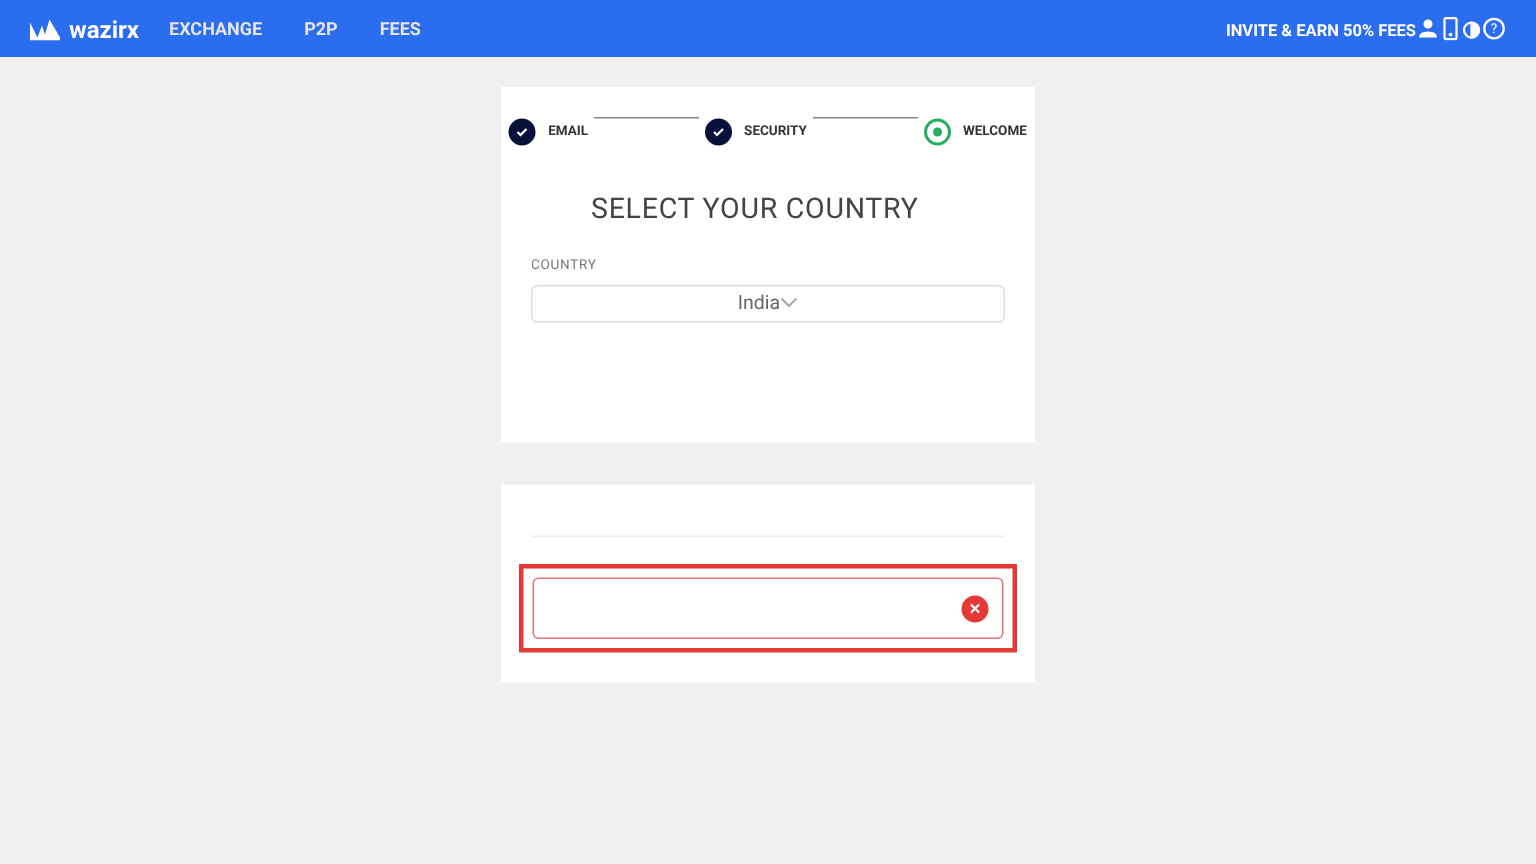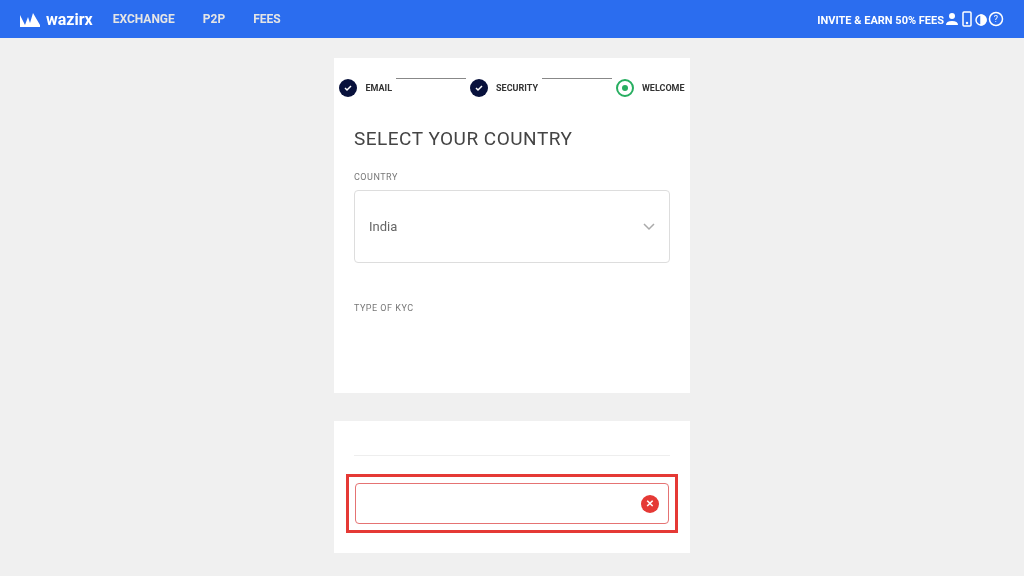--- a/index.html
+++ b/index.html
@@ -21,25 +21,25 @@
     .step { display: flex; flex-direction: row; align-items: center; gap: 8px; }
     .step-circle { width: 18px; height: 18px; border-radius: 50%; display: flex; align-items: center; justify-content: center; }
     .step-circle.done { background: #08113c; }
     .step-circle.active { background: white; border: 2px solid #27ae60; position: relative; }
     .step-circle.active::after { content: ''; width: 6px; height: 6px; background: #27ae60; border-radius: 50%; }
     .step-label { font-size: 9px; font-weight: 700; color: #333; text-transform: uppercase; }
     .step-line { flex: 1; height: 1px; background: #888; margin: 0 4px; margin-bottom: 18px; min-width: 70px; }
     
     .card-body { padding: 20px; }
     .section-title { font-size: 19px; color: #444; font-weight: 400; margin-bottom: 22px; letter-spacing: 0.5px; }
-    .section-title.big { text-transform: uppercase; }
+    .section-title.big { text-transform: uppercase; margin-left: 40px; }
     
     .field { margin-bottom: 40px; }
     .field-label { font-size: 9px; color: #777; text-transform: uppercase; letter-spacing: 0.5px; margin-bottom: 8px; display: block; }
-    .select { width: 100%; border: 1px solid #ddd; border-radius: 4px; padding: 28px 14px; font-size: 13px; color: #666; display: flex; justify-content: space-between; align-items: center; cursor: pointer; }
+    .select { width: 100%; border: 1px solid #ddd; border-radius: 4px; padding: 4px 14px; font-size: 13px; color: #666; display: flex; justify-content: center; align-items: center; cursor: pointer; }
     .chevron { color: #aaa; }
     
     .card2 { background: white; width: 356px; margin-top: 28px; padding: 20px; }
     .hr { border: none; border-top: 1px solid #eee; margin: 14px 0 18px; }
     
     .highlight-box { border: 3px solid #e53935; padding: 6px; margin: 0 -8px; }
     .input-wrap { position: relative; }
     .text-input { width: 100%; border: 1px solid #e57373; border-radius: 4px; padding: 12px 40px 12px 14px; font-size: 13px; color: #333; outline: none; }
     .input-error-icon { position: absolute; right: 10px; top: 50%; transform: translateY(-50%); width: 18px; height: 18px; background: #e53935; border-radius: 50%; display: flex; align-items: center; justify-content: center; color: white; font-size: 10px; font-weight: 700; }
   </style>
@@ -123,21 +123,20 @@
           <span>India</span>
           <span class="chevron">
             <svg width="12" height="8" viewBox="0 0 12 8">
                 <path d="M1 1 L6 6 L11 1" stroke="currentColor" stroke-width="1.5" fill="none"></path>
               </svg>
           </span>
         </div>
       </div>
 
       <div class="field">
-        <span class="field-label">TYPE OF KYC</span>
       </div>
     </div>
   </div>
 
   <div class="card2">
     <hr class="hr">
 
     <div class="highlight-box">
       <div class="input-wrap">
         <input class="text-input" type="text" value="" style="">

